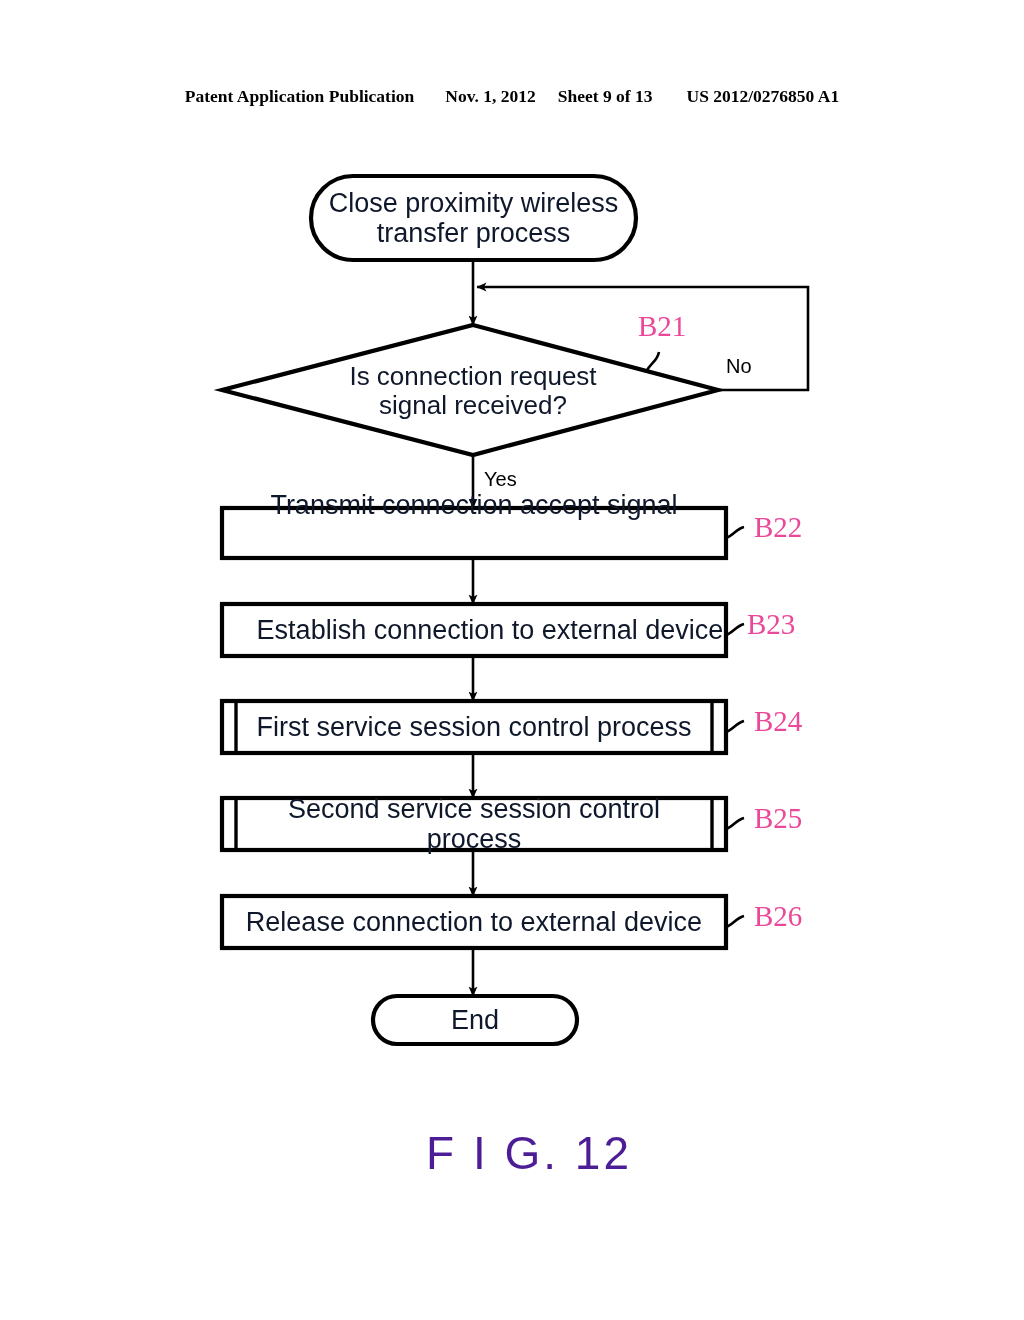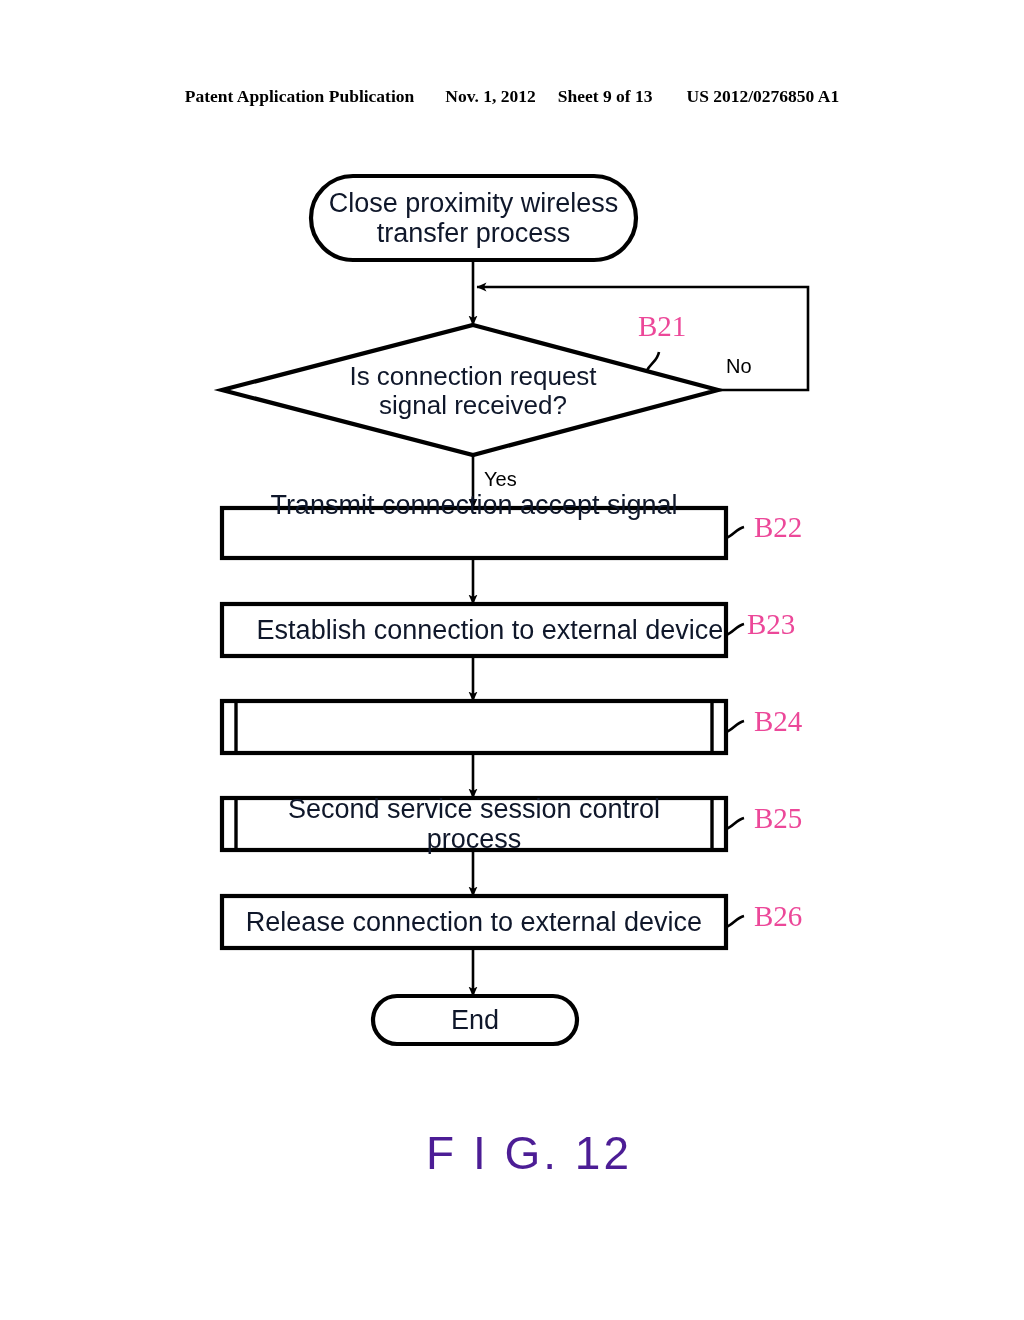--- a/index.html
+++ b/index.html
@@ -168,20 +168,21 @@
   <div class="node-text terminator-text" style="left:311px; top:176px; width:325px; height:84px;">Close proximity wireless
 transfer process</div>
 
   <div class="node-text decision-text" style="left:273px; top:356px; width:400px; height:70px;">Is connection request
 signal received?</div>
 
   <div class="node-text process-text" style="left:222px; top:480px; width:504px; height:50px;">Transmit connection accept signal</div>
 
   <div class="node-text process-text" style="left:238px; top:604px; width:504px; height:52px;">Establish connection to external device</div>
 
+  <div class="node-text process-text" style="left:244px; top:701px; width:460px; height:52px;">First service session control process</div>
 
   <div class="node-text process-text" style="left:244px; top:798px; width:460px; height:52px;">Second service session control process</div>
 
   <div class="node-text process-text" style="left:222px; top:896px; width:504px; height:52px;">Release connection to external device</div>
 
   <div class="node-text terminator-text" style="left:373px; top:996px; width:204px; height:48px;">End</div>
 
   <div class="branch-label" style="left:484px; top:468px;">Yes</div>
 
   <div class="branch-label" style="left:726px; top:355px;">No</div>

